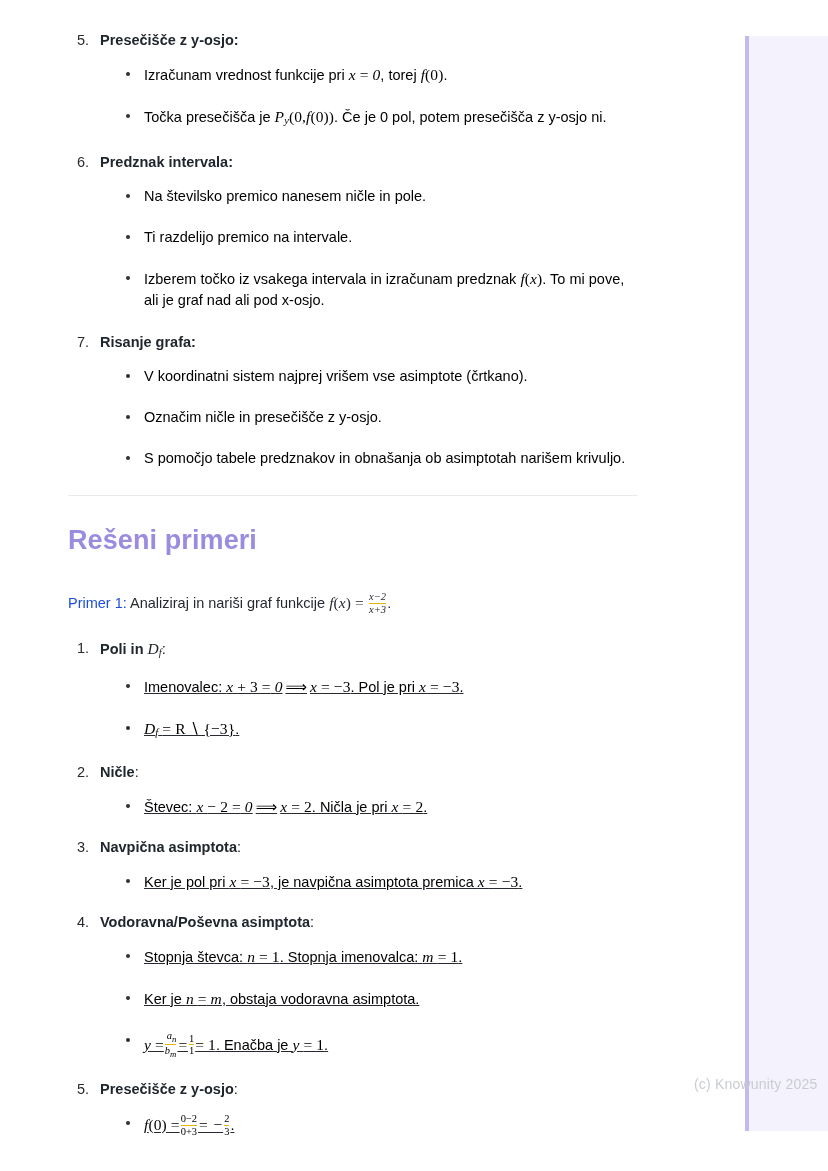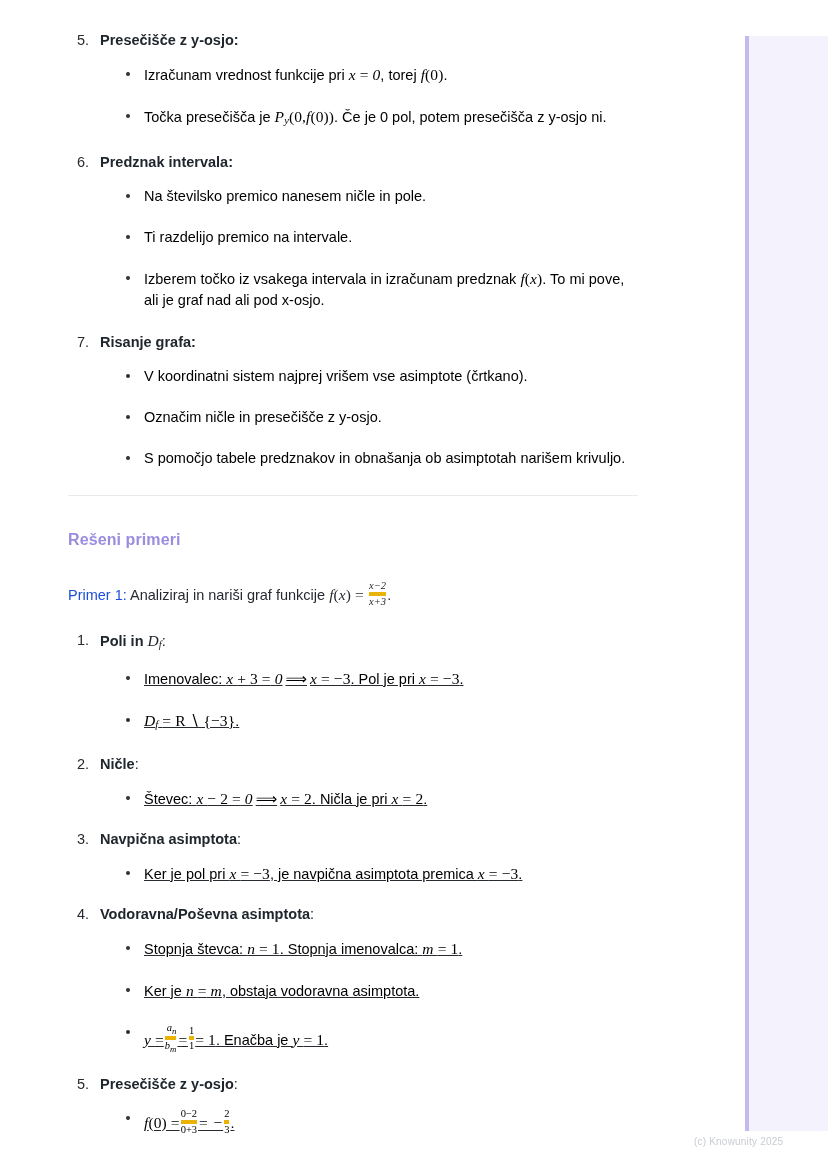--- a/index.html
+++ b/index.html
@@ -125,46 +125,46 @@
     display: inline-block;
     vertical-align: -0.42em;
     text-align: right;
     font-family: "Liberation Serif", "DejaVu Serif", serif;
     font-style: italic;
     font-size: 10.5px;
     line-height: 1.12;
     margin: 0 1px;
   }
   .frac > .den {
-    border-top: 4px solid #eab308;
+    border-top: 1px solid #eab308;
     display: block;
     padding-top: 0px;
   }
   .frac > .nmr {
     display: block;
   }
   .frac.up-digits {
     font-style: normal;
   }
 
   
   .divider {
     border: 0;
     border-top: 1px solid #e9eaec;
     margin: 26px 0 30px 0;
     width: 570px;
   }
 
   
   h2.section-heading {
-    font-size: 16px;
+    font-size: 27px;
     line-height: 28px;
     font-weight: 700;
     color: #9b8ce0;
-    margin: 0 0 26px 0;
+    margin: 0 0 37px 0;
     letter-spacing: .1px;
   }
 
   
   p.example-intro {
     font-size: 14.5px;
     line-height: 21px;
     margin: 0 0 22px 0;
     color: #262b31;
   }
@@ -179,22 +179,22 @@
   }
   ol.outline.example ul.bullets {
     margin: 13px 0 19px 0;
     text-decoration: underline;
   }
 
   
   .watermark {
     position: absolute;
     left: 694px;
-    top: 1136px;
-    font-size: 10px;
+    top: 1078px;
+    font-size: 14px;
     line-height: 12px;
     color: #c9ccd2;
     letter-spacing: .2px;
     white-space: nowrap;
     text-align: center;
   }
 </style>
 </head>
 <body>
 

